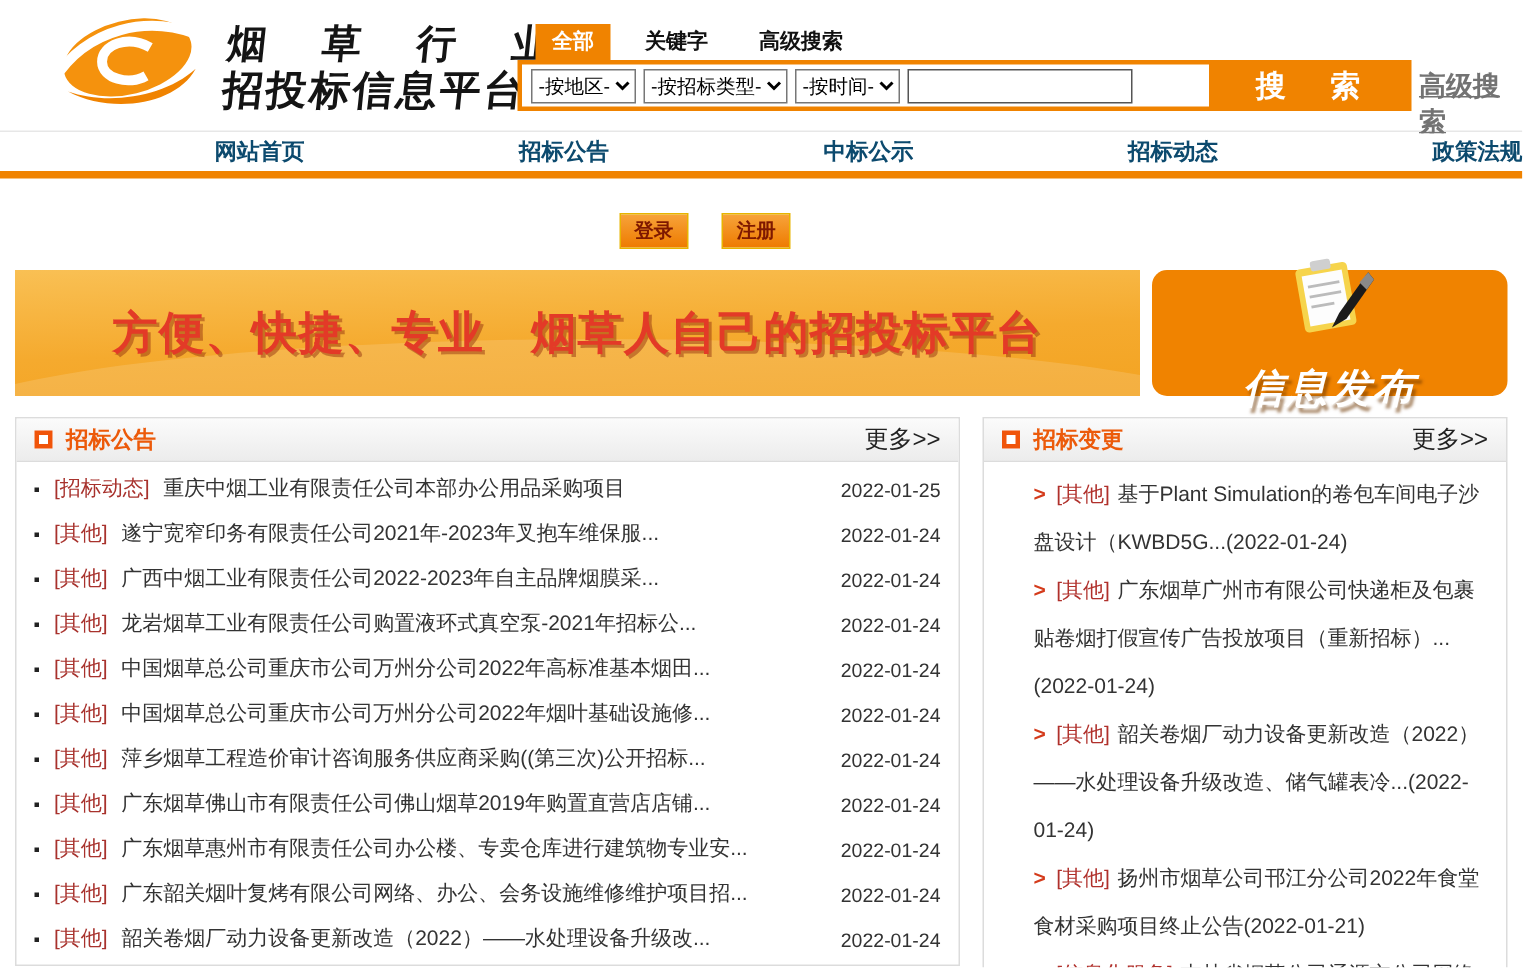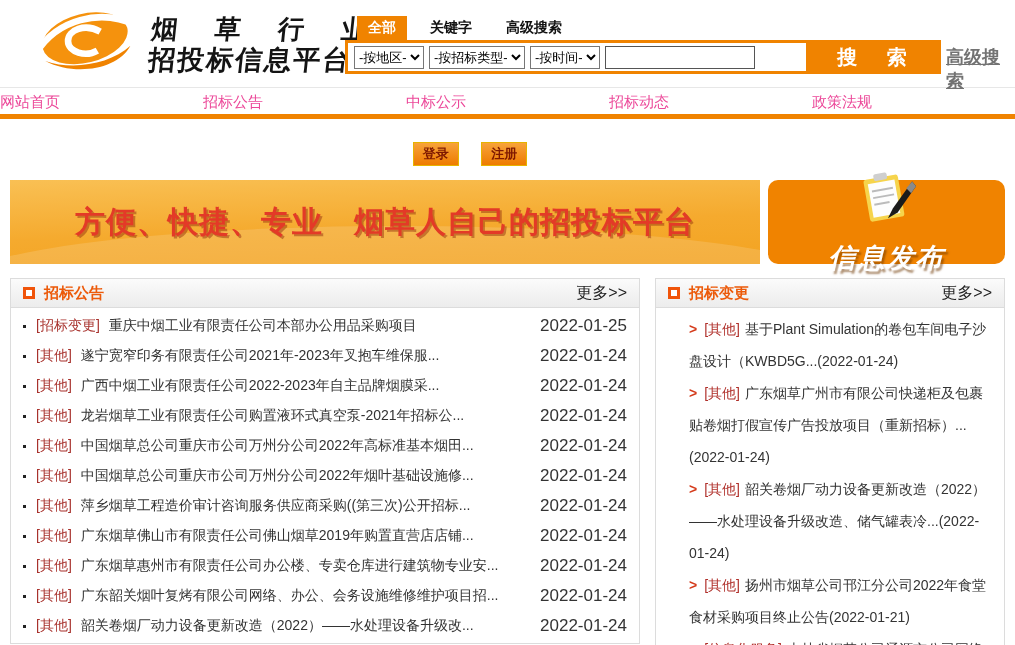--- a/index.html
+++ b/index.html
@@ -22,21 +22,21 @@
   .tab.active { background:#f08300; color:#fff; }
   .search-bar { width:596px; height:34px; background:#f08300; display:flex; padding:3px; }
   .search-fields { background:#fff; flex:1; display:flex; align-items:center; gap:5px; padding:0 6px; }
   .search-fields select { height:23px; font-size:13px; border:1px solid #777; background:#fff; }
   .search-input { width:150px; height:23px; border:1px solid #555; font-size:13px; padding:0 4px; }
   .search-btn { width:132px; border:none; background:#f08300; color:#fff; font-size:20px; font-weight:bold; letter-spacing:12px; padding-left:12px; cursor:pointer; font-family:inherit; }
   .advanced-link { position:absolute; left:946px; top:45px; font-size:18px; font-weight:bold; color:#737373; text-decoration:underline; cursor:pointer; }
 
   
   .nav { position:absolute; top:89px; left:0; width:1015px; height:25px; display:flex; background:#fff; }
-  .nav-item { flex:1; text-align:left; line-height:25px; color:#ec4899; font-weight:normal; font-size:15px; cursor:pointer; }
+  .nav-item { flex:1; text-align:right; line-height:25px; color:#0c4a6e; font-weight:bold; font-size:15px; cursor:pointer; }
   .nav-bar { position:absolute; top:114px; left:0; width:1015px; height:5px; background:#f08300; }
 
   
   .auth { position:absolute; top:142px; left:0; width:940px; text-align:center; }
   .auth-btn { display:inline-block; margin:0 9px; padding:2px 9px; background:linear-gradient(#f7a33a,#ee7b00); border:1px solid #e7b400; color:#7e1800; font-weight:bold; font-size:13px; cursor:pointer; font-family:inherit; }
 
   
   .banner { position:absolute; left:10px; top:180px; width:750px; height:84px; overflow:hidden;
             background:linear-gradient(178deg,#f9c054 0%,#f5aa2e 55%,#f3a321 100%);
             display:flex; align-items:center; justify-content:center; }
@@ -58,21 +58,21 @@
             display:flex; align-items:center; padding:0 12px; gap:9px; }
   .sq-icon { width:12px; height:12px; border:3px solid #f0540a; background:#fff; flex:none; }
   .panel-title { color:#ec5a0a; font-weight:bold; font-size:15px; }
   .more-link { margin-left:auto; font-size:16px; color:#222; cursor:pointer; }
 
   .bid-list { padding:3px 12px 0; }
   .bid-row { display:flex; align-items:center; height:30px; font-size:14px; cursor:pointer; }
   .bid-bullet { width:3px; height:3px; background:#222; margin-right:10px; flex:none; }
   .bid-tag { color:#a8322d; flex:none; }
   .bid-title { color:#333; margin-left:9px; flex:1; white-space:nowrap; overflow:hidden; }
-  .bid-date { color:#333; margin-left:10px; flex:none; font-size:17px; }
+  .bid-date { color:#333; margin-left:10px; flex:none; font-size:13px; }
 
   .change-list { padding:5px 12px 0; font-size:14px; line-height:32px; color:#333; }
   .change-item { cursor:pointer;margin-left:21px; }
   .change-arrow { color:#d43b1b; font-weight:bold; margin-right:7px; }
   .change-tag { color:#b0302b; margin-right:5px; }
 </style>
 </head>
 <body>
 
 <div class="page">
@@ -151,21 +151,21 @@
 
   <div class="panel panel-left">
     <div class="panel-header">
       <span class="sq-icon"></span>
       <span class="panel-title">招标公告</span>
       <a class="more-link">更多&gt;&gt;</a>
     </div>
     <div class="bid-list">
         <div class="bid-row">
           <span class="bid-bullet"></span>
-          <span class="bid-tag">[招标变更]</span>
+          <span class="bid-tag">[招标动态]</span>
           <span class="bid-title">重庆中烟工业有限责任公司本部办公用品采购项目</span>
           <span class="bid-date">2022-01-25</span>
         </div>
         <div class="bid-row">
           <span class="bid-bullet"></span>
           <span class="bid-tag">[其他]</span>
           <span class="bid-title">遂宁宽窄印务有限责任公司2021年-2023年叉抱车维保服...</span>
           <span class="bid-date">2022-01-24</span>
         </div>
         <div class="bid-row">

